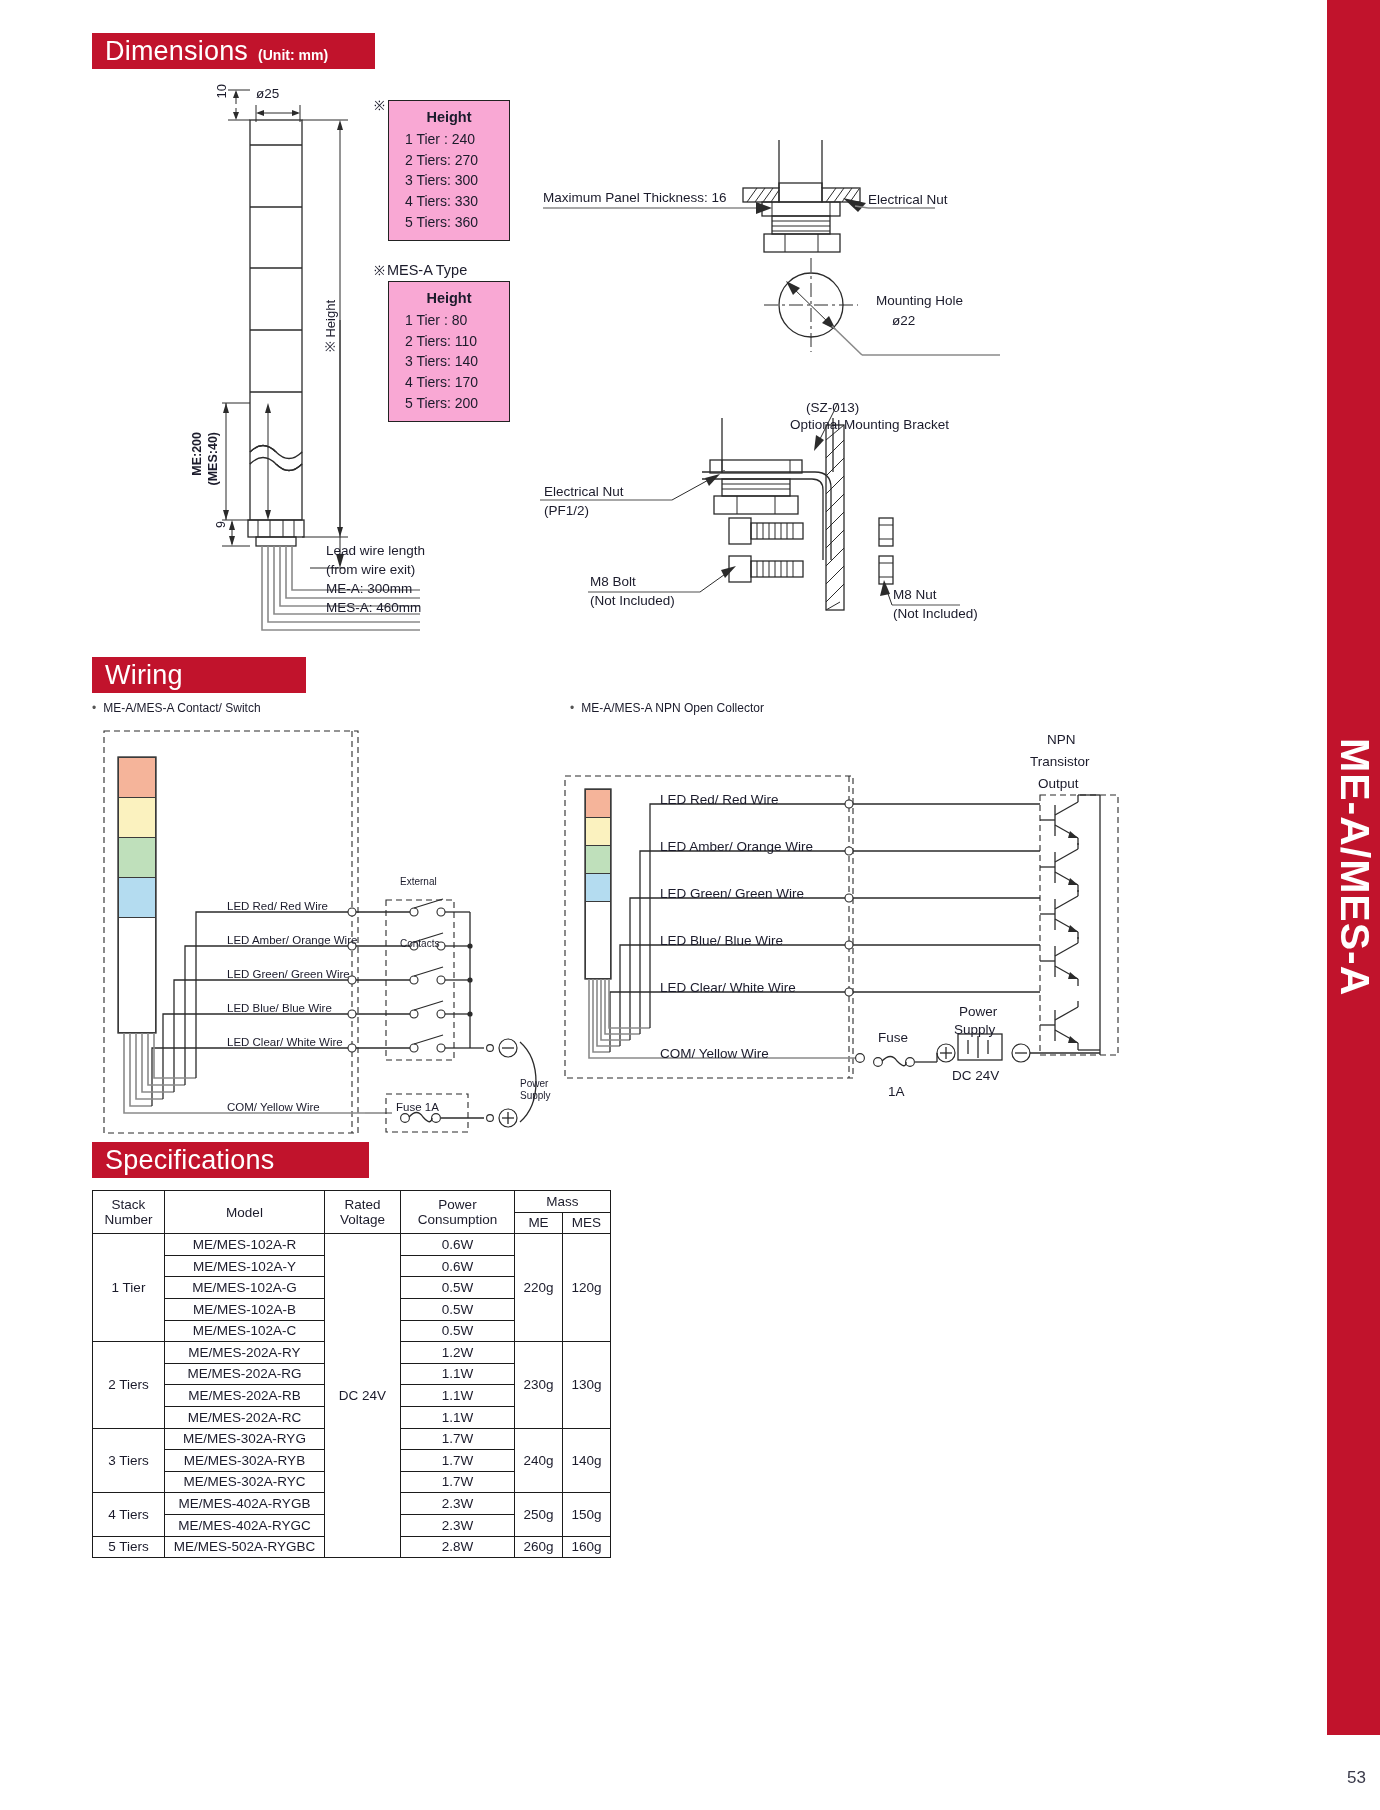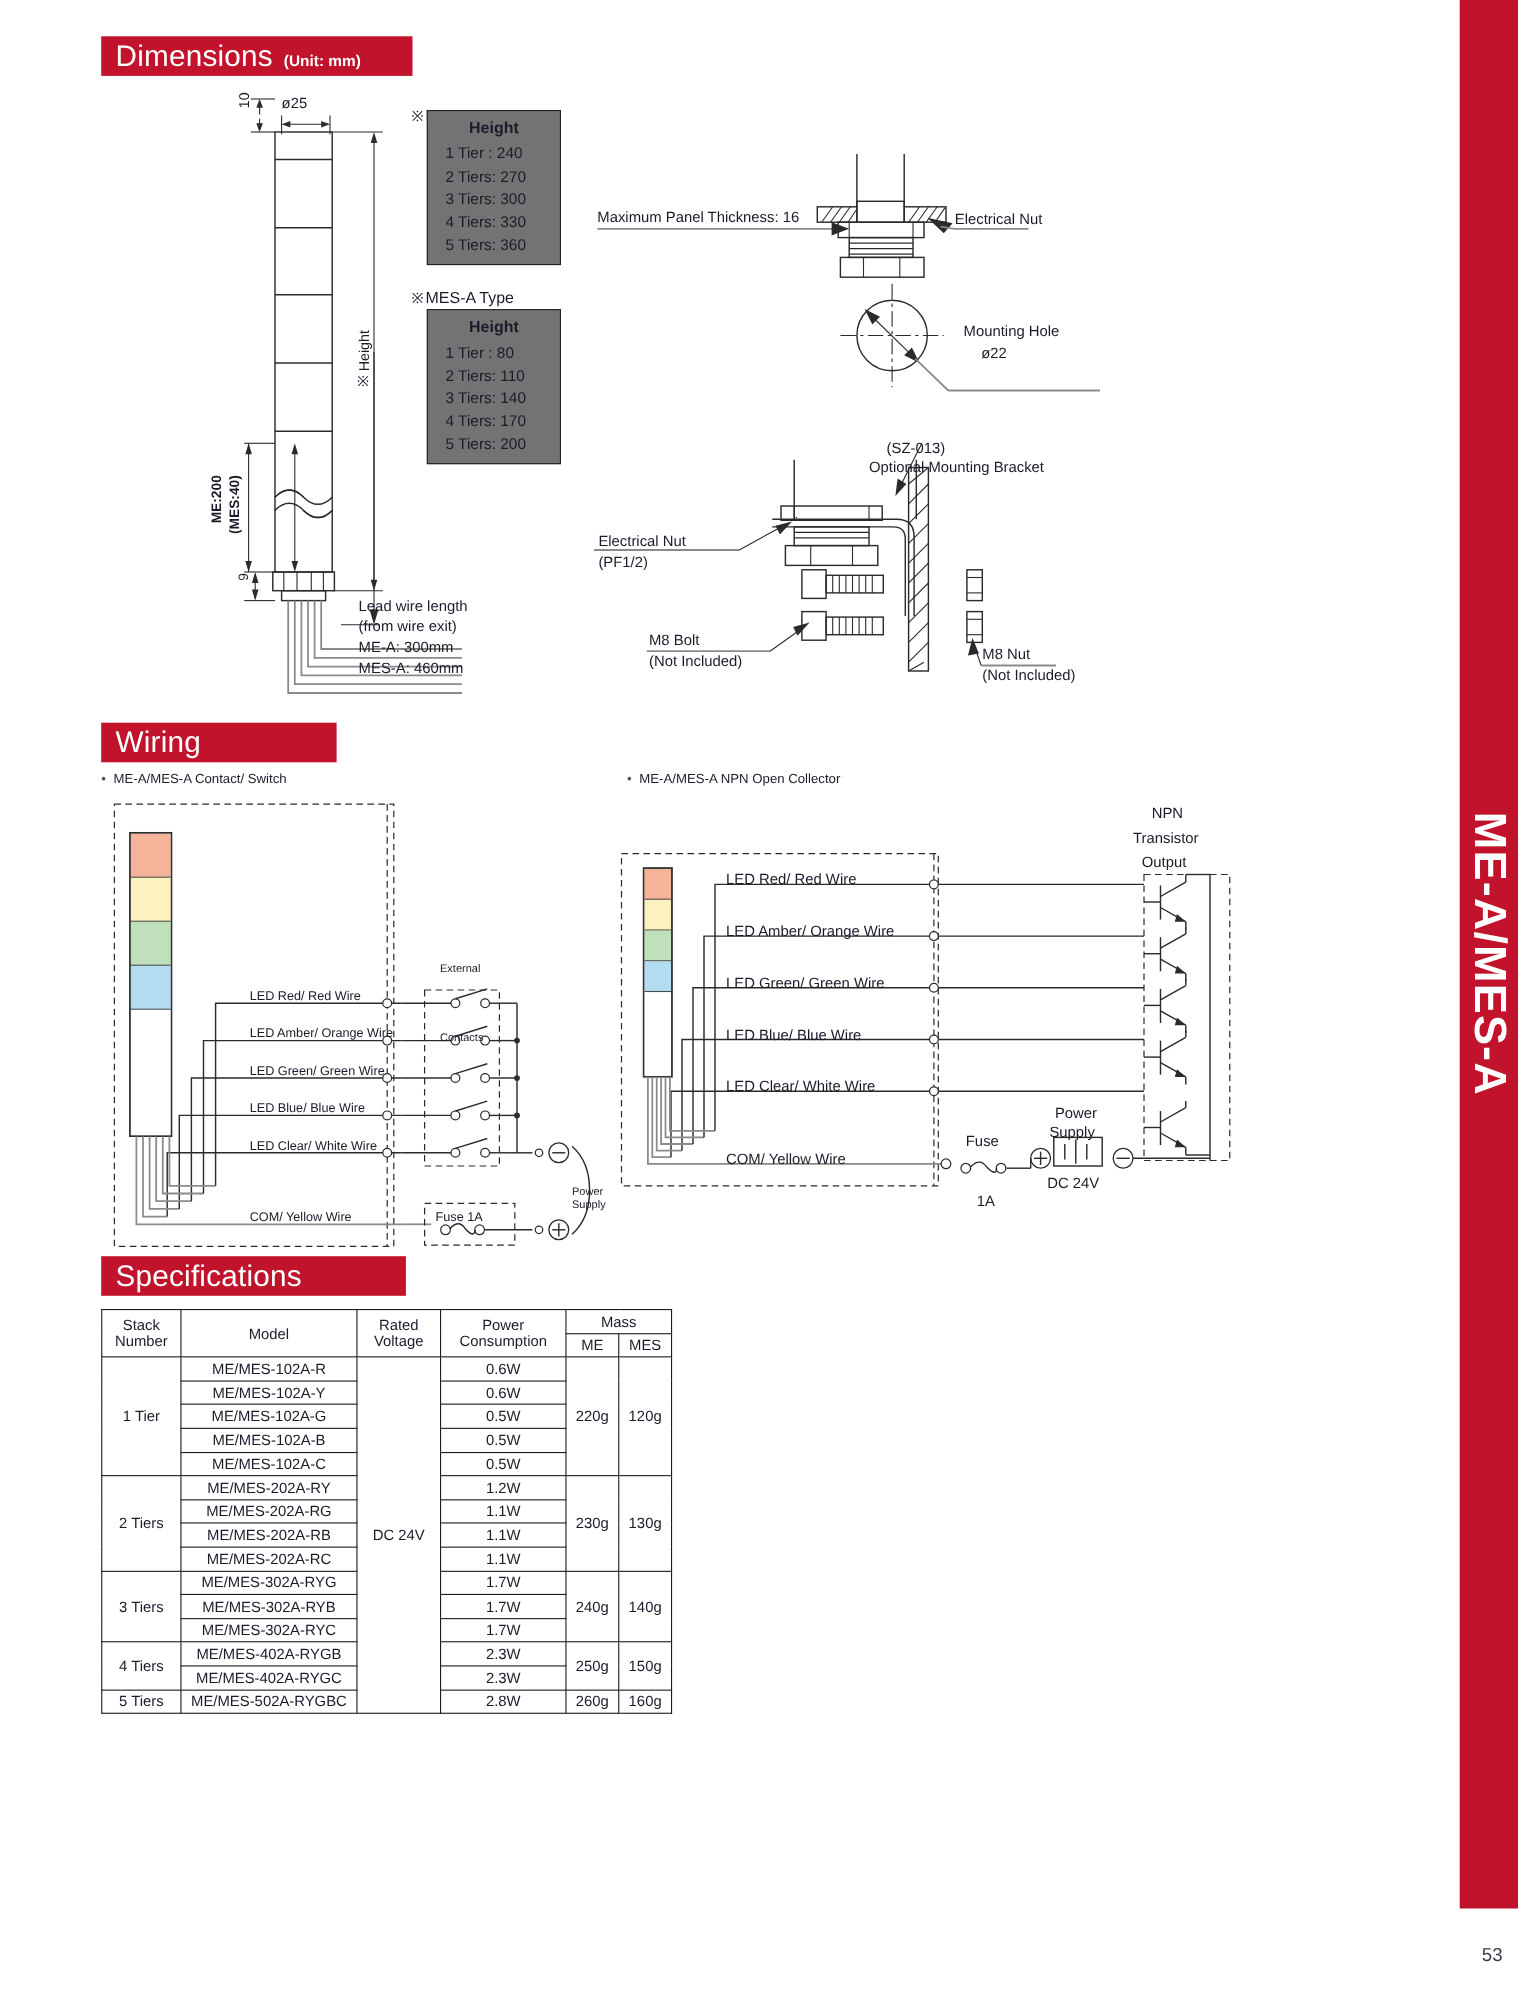--- a/index.html
+++ b/index.html
@@ -45,21 +45,21 @@
   #head-specs      { left:92px; top:1142px; width:277px; }
 
   
   .lbl { position:absolute; font-size:13.5px; line-height:1.32; white-space:nowrap; }
   .lbl.sm { font-size:11.5px; }
   .lbl.xs { font-size:10px; }
   .vlbl { position:absolute; font-size:13px; white-space:nowrap;
           writing-mode:vertical-rl; transform:rotate(180deg); }
 
   
-  .typebox { position:absolute; border:1.4px solid #222; background:#737373;
+  .typebox { position:absolute; border:1.4px solid #222; background:#f9a8d4;
              padding:6px 16px 8px 16px; }
   .typebox .row { font-size:14px; line-height:1.47; white-space:nowrap; }
   .typebox .hdr { text-align:center; font-weight:bold; font-size:14.5px;
                   margin-bottom:1px; }
   .typetitle { position:absolute; font-size:14.5px; white-space:nowrap; }
   .kome { font-size:13px; margin-right:2px; }
 
   svg { position:absolute; overflow:visible; }
   .ln  { stroke:#2b2b2b; stroke-width:1.3; fill:none; }
   .lnt { stroke:#2b2b2b; stroke-width:1; fill:none; }

